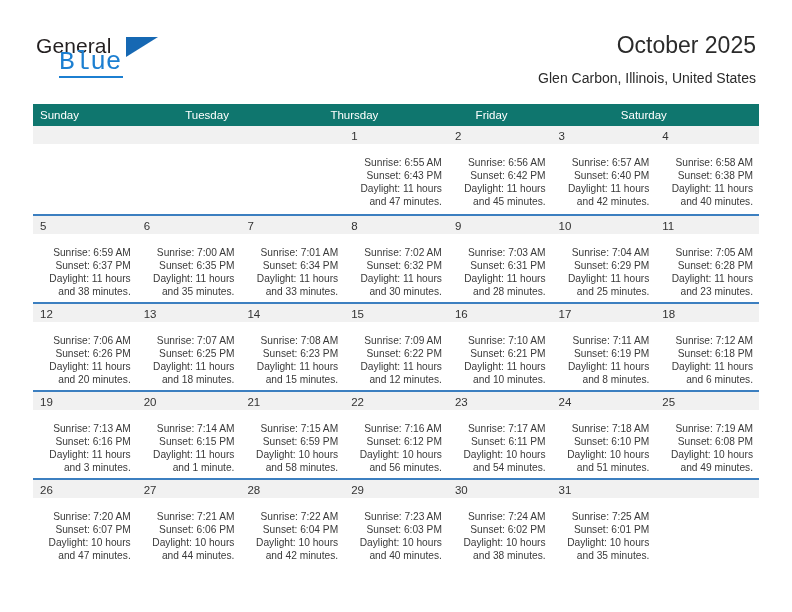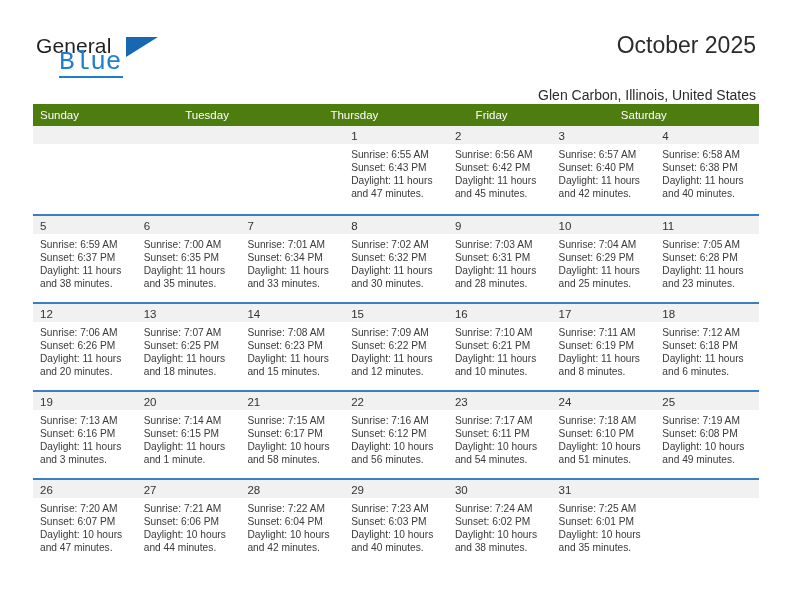--- a/index.html
+++ b/index.html
@@ -81,38 +81,38 @@
     text-align: right;
   }
   .cal-title {
     font-size: 23px;
     color: #2b2b2b;
     font-weight: normal;
     line-height: 34px;
     white-space: nowrap;
   }
   .cal-subtitle {
-    margin-top: 24px;
+    margin-top: 7px;
     font-size: 14px;
     color: #2b2b2b;
     line-height: 18px;
     white-space: nowrap;
   }
 
   
   .calendar {
     position: absolute;
     left: 33px;
     top: 104px;
     width: 726px;
   }
 
   .weekday-row {
     display: flex;
-    background: #4d7c0f;
+    background: #0f766e;
     height: 22px;
   }
   .weekday-cell {
     flex: 1 1 0;
     color: #ffffff;
     font-size: 11.5px;
     line-height: 22px;
     padding-left: 7px;
     box-sizing: border-box;
     white-space: nowrap;
@@ -147,22 +147,23 @@
     box-sizing: border-box;
     overflow: hidden;
   }
   .daynum {
     font-size: 11.5px;
     color: #333333;
     line-height: 18px;
   }
 
   .day-body {
-    padding: 4px 6px 0 7px;
+    padding: 12px 6px 0 7px;
     box-sizing: border-box;
+    text-align: right;
   }
   .day-line {
     font-size: 10.2px;
     line-height: 13.1px;
     color: #3a3a3a;
     white-space: nowrap;
   }
 </style>
 </head>
 <body>
@@ -405,21 +406,21 @@
               <div class="day-line">Sunrise: 7:14 AM</div>
               <div class="day-line">Sunset: 6:15 PM</div>
               <div class="day-line">Daylight: 11 hours</div>
               <div class="day-line">and 1 minute.</div>
             </div>
           </div>
           <div class="day-cell">
             <div class="daynum-band"><span class="daynum">21</span></div>
             <div class="day-body">
               <div class="day-line">Sunrise: 7:15 AM</div>
-              <div class="day-line">Sunset: 6:17 PM</div>
+              <div class="day-line">Sunset: 6:59 PM</div>
               <div class="day-line">Daylight: 10 hours</div>
               <div class="day-line">and 58 minutes.</div>
             </div>
           </div>
           <div class="day-cell">
             <div class="daynum-band"><span class="daynum">22</span></div>
             <div class="day-body">
               <div class="day-line">Sunrise: 7:16 AM</div>
               <div class="day-line">Sunset: 6:12 PM</div>
               <div class="day-line">Daylight: 10 hours</div>

